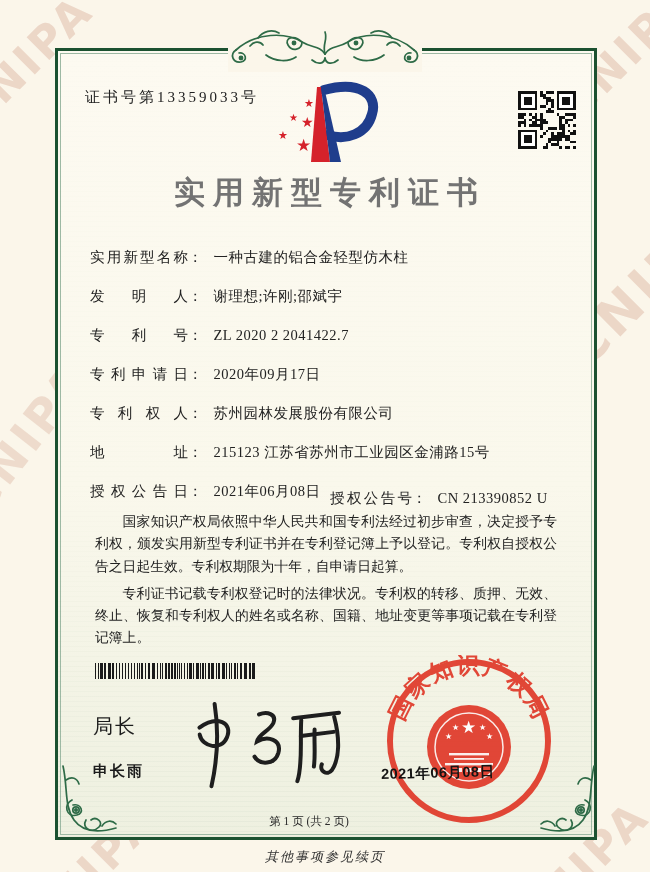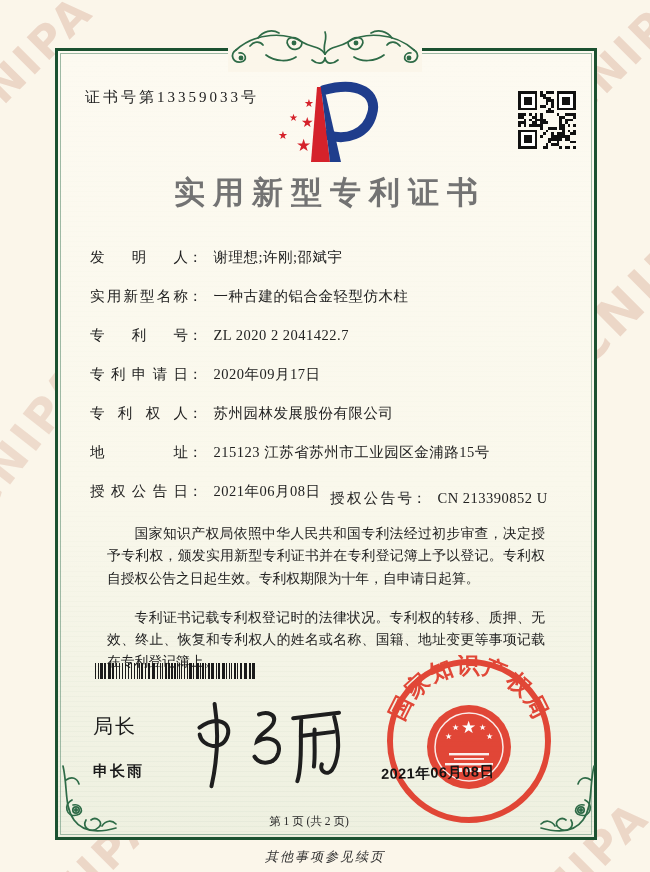--- a/index.html
+++ b/index.html
@@ -25,21 +25,21 @@
   .title{left:55px;top:172px;width:542px;text-align:center;font-size:31px;font-weight:600;
          letter-spacing:8px;text-indent:8px;color:#737373;}
   .fields{left:90px;top:247px;width:478px;font-size:14.5px;}
   .row{height:39px;line-height:20px;position:relative;white-space:nowrap;}
   .flabel{display:inline-block;width:98px;text-align:justify;text-align-last:justify;color:#222;}
   .colon{margin-right:11px;}
   .fvalue{letter-spacing:0.5px;color:#222;}
   .pair2{position:absolute;left:240px;top:0;}
   .pair2 .flabel{width:82px;margin-top:7px;}
   .paras{left:90px;top:506px;width:472px;font-size:13.8px;line-height:22.3px;text-align:justify;color:#222;}
-  .paras p{margin:17px;text-indent:2em;}
+  .paras p{margin:5px;text-indent:2em;}
   .barcode-box{left:95px;top:663px;width:162px;height:16px;}
   .sig-title{left:93px;top:713px;font-family:"Liberation Sans","DejaVu Sans",sans-serif;
              font-weight:normal;font-size:20px;letter-spacing:2px;color:#1c1c1c;}
   .sig-name{left:93px;top:742px;font-family:"Liberation Sans","DejaVu Sans",sans-serif;
             font-weight:bold;font-size:15px;letter-spacing:2px;color:#1c1c1c;margin-top:20px;}
   .sig-svg{left:188px;top:692px;}
   .seal-box{left:383px;top:655px;width:172px;height:172px;opacity:.93;}
   .seal-date{left:381px;top:763px;width:160px;font-family:"Liberation Sans","DejaVu Sans",sans-serif;
              font-weight:bold;font-size:14.5px;color:#141414;transform:rotate(-1.5deg);
              letter-spacing:0.5px;z-index:4;}
@@ -251,24 +251,24 @@
     <rect x="16" y="2" width="3" height="3"></rect>
     <rect x="0" y="14" width="7" height="7"></rect>
     <rect x="1" y="15" width="5" height="5" fill="#fff"></rect>
     <rect x="2" y="16" width="3" height="3"></rect>
   </svg>
 
 <div class="abs title">实用新型专利证书</div>
 
 <div class="abs fields">
   <div class="row">
+    <span class="flabel">实用新型名称</span><span class="colon">：</span><span class="fvalue">一种古建的铝合金轻型仿木柱</span>
+  </div>
+  <div class="row">
     <span class="flabel">发明人</span><span class="colon">：</span><span class="fvalue">谢理想;许刚;邵斌宇</span>
-  </div>
-  <div class="row">
-    <span class="flabel">实用新型名称</span><span class="colon">：</span><span class="fvalue">一种古建的铝合金轻型仿木柱</span>
   </div>
   <div class="row">
     <span class="flabel">专利号</span><span class="colon">：</span><span class="fvalue">ZL 2020 2 2041422.7</span>
   </div>
   <div class="row">
     <span class="flabel">专利申请日</span><span class="colon">：</span><span class="fvalue">2020年09月17日</span>
   </div>
   <div class="row">
     <span class="flabel">专利权人</span><span class="colon">：</span><span class="fvalue">苏州园林发展股份有限公司</span>
   </div>

